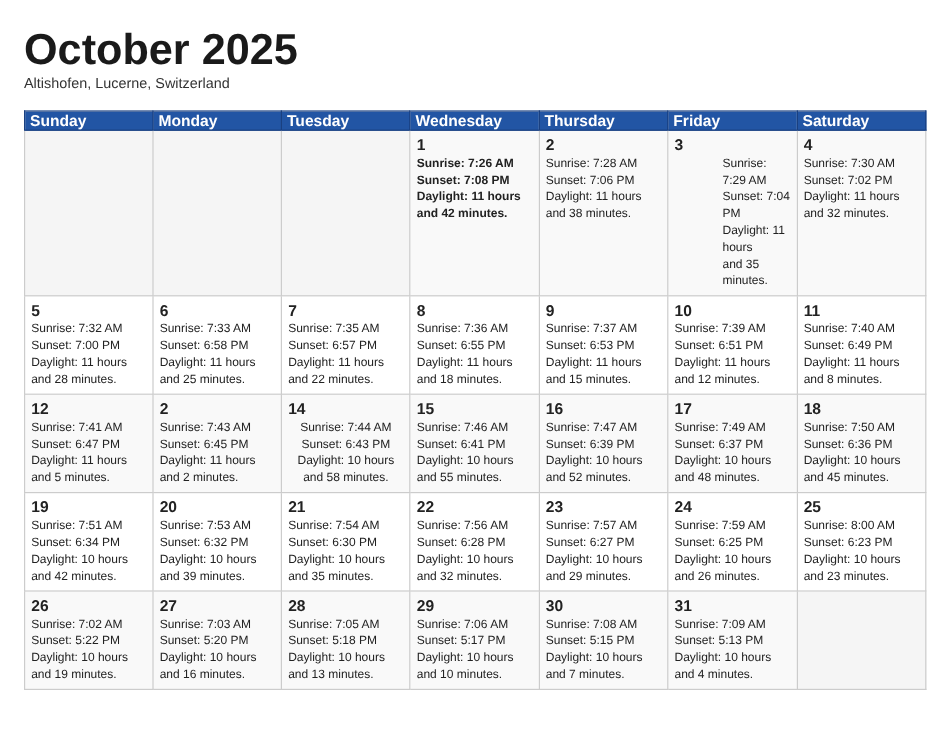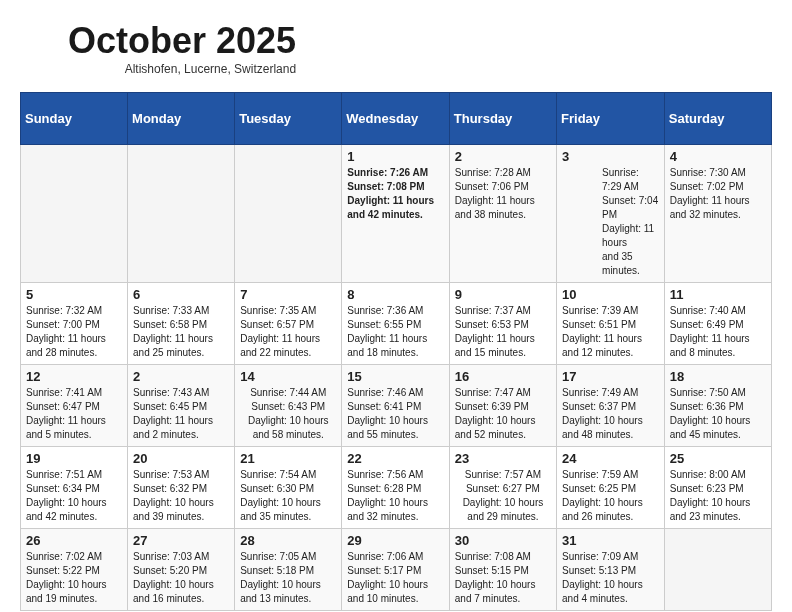--- a/index.html
+++ b/index.html
@@ -10,43 +10,41 @@
       min-height: 612px;
       padding: 20px;
     }
     .header {
       display: flex;
       justify-content: space-between;
       align-items: flex-start;
       margin-bottom: 16px;
     }
     .title-block {
-      text-align: right;
-      margin-left: 48px;
     }
     .month-title {
       font-size: 36px;
       font-weight: bold;
       color: #1a1a1a;
     }
     .location-title {
       font-size: 12px;
       color: #333;
     }
     .calendar {
       width: 100%;
       border-collapse: collapse;
       border: 1px solid #ccc;
     }
     .calendar th {
       background: #2255a4;
       color: #fff;
       font-size: 13px;
       font-weight: bold;
-      padding: 18px 4px;
+      padding: 0 4px;
       text-align: left;
       border: 1px solid #1a4080;
     }
     .calendar td {
       vertical-align: top;
       border: 1px solid #ccc;
       padding: 4px 5px;
       font-size: 10.5px;
       color: #222;
       width: 108px;
@@ -263,21 +261,21 @@
         </td>
         <td>
           <span class="day-num">22</span>
           <div class="day-info" style="white-space: pre-line;">Sunrise: 7:56 AM
 Sunset: 6:28 PM
 Daylight: 10 hours
 and 32 minutes.</div>
         </td>
         <td>
           <span class="day-num">23</span>
-          <div class="day-info" style="white-space: pre-line; text-align: center;">Sunrise: 7:57 AM
+          <div class="day-info" style="white-space: pre-line;">Sunrise: 7:57 AM
 Sunset: 6:27 PM
 Daylight: 10 hours
 and 29 minutes.</div>
         </td>
         <td>
           <span class="day-num">24</span>
           <div class="day-info" style="white-space: pre-line;">Sunrise: 7:59 AM
 Sunset: 6:25 PM
 Daylight: 10 hours
 and 26 minutes.</div>

